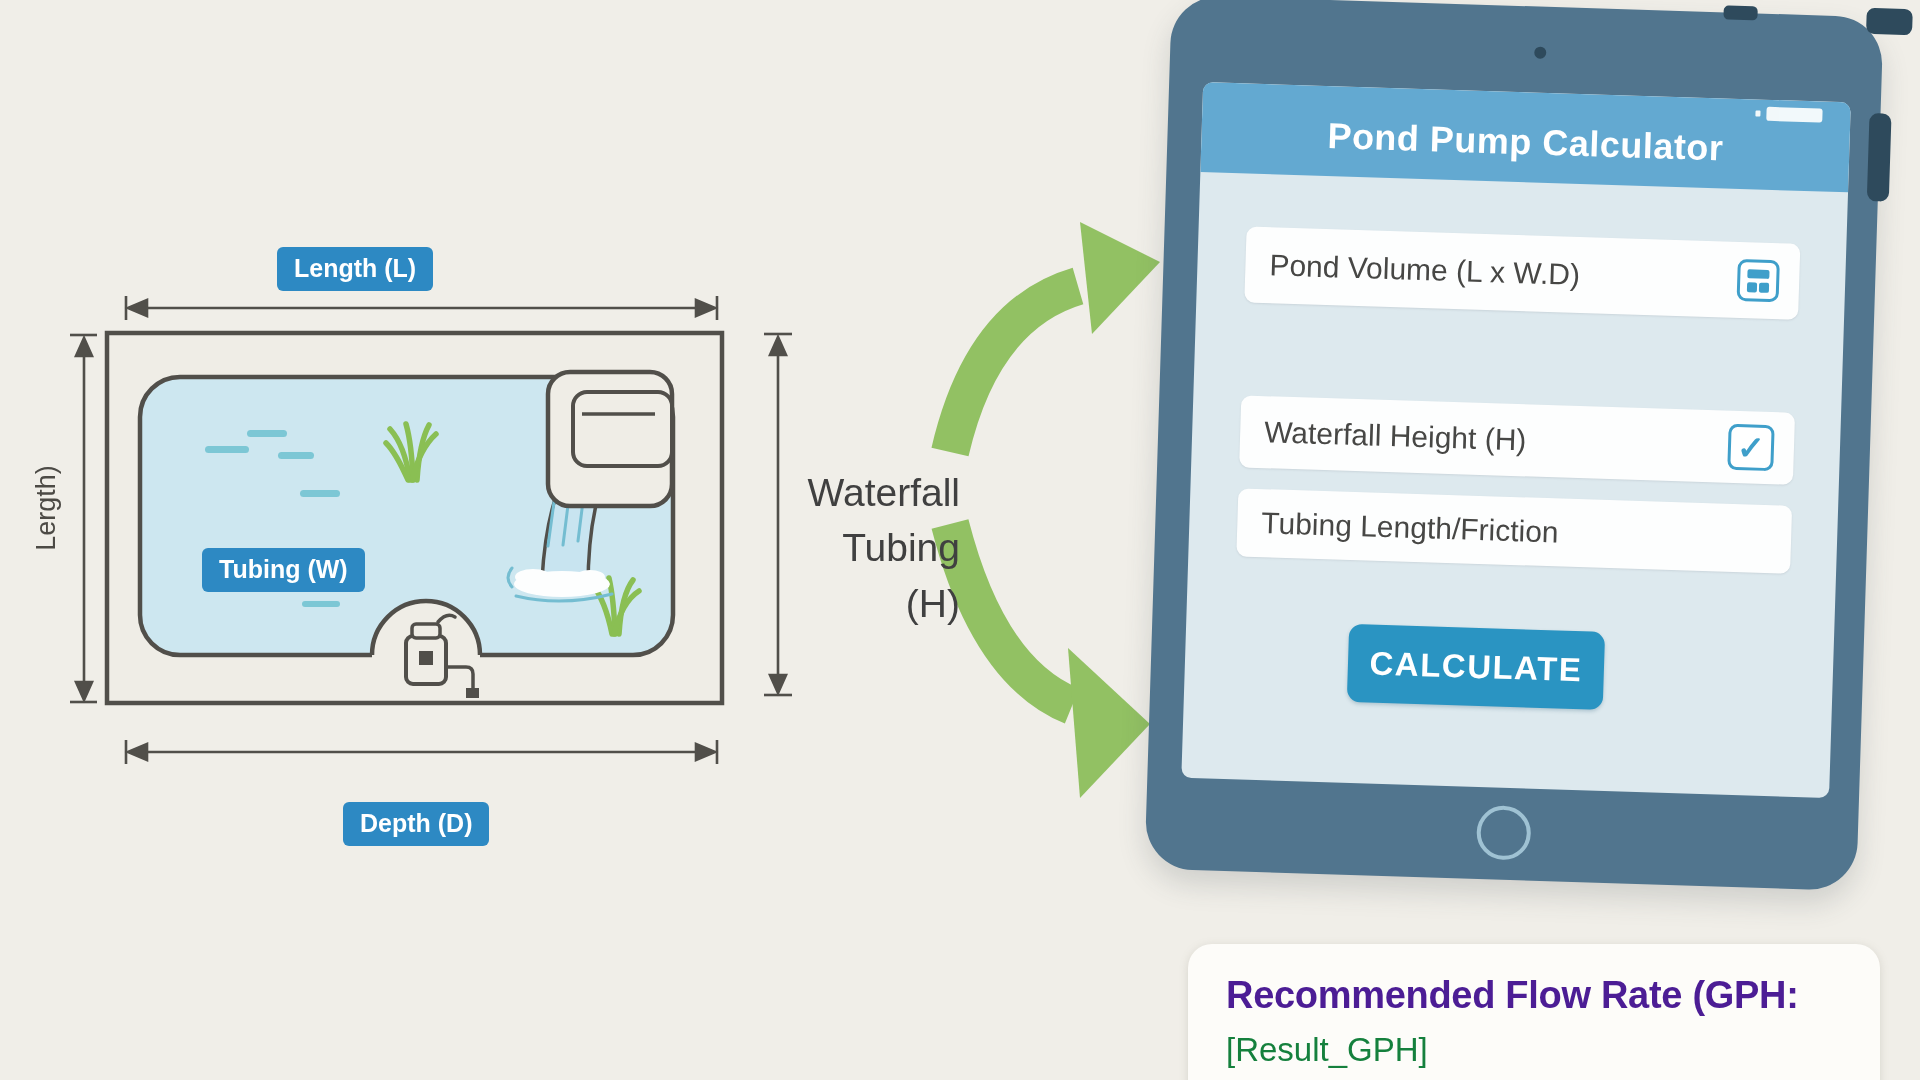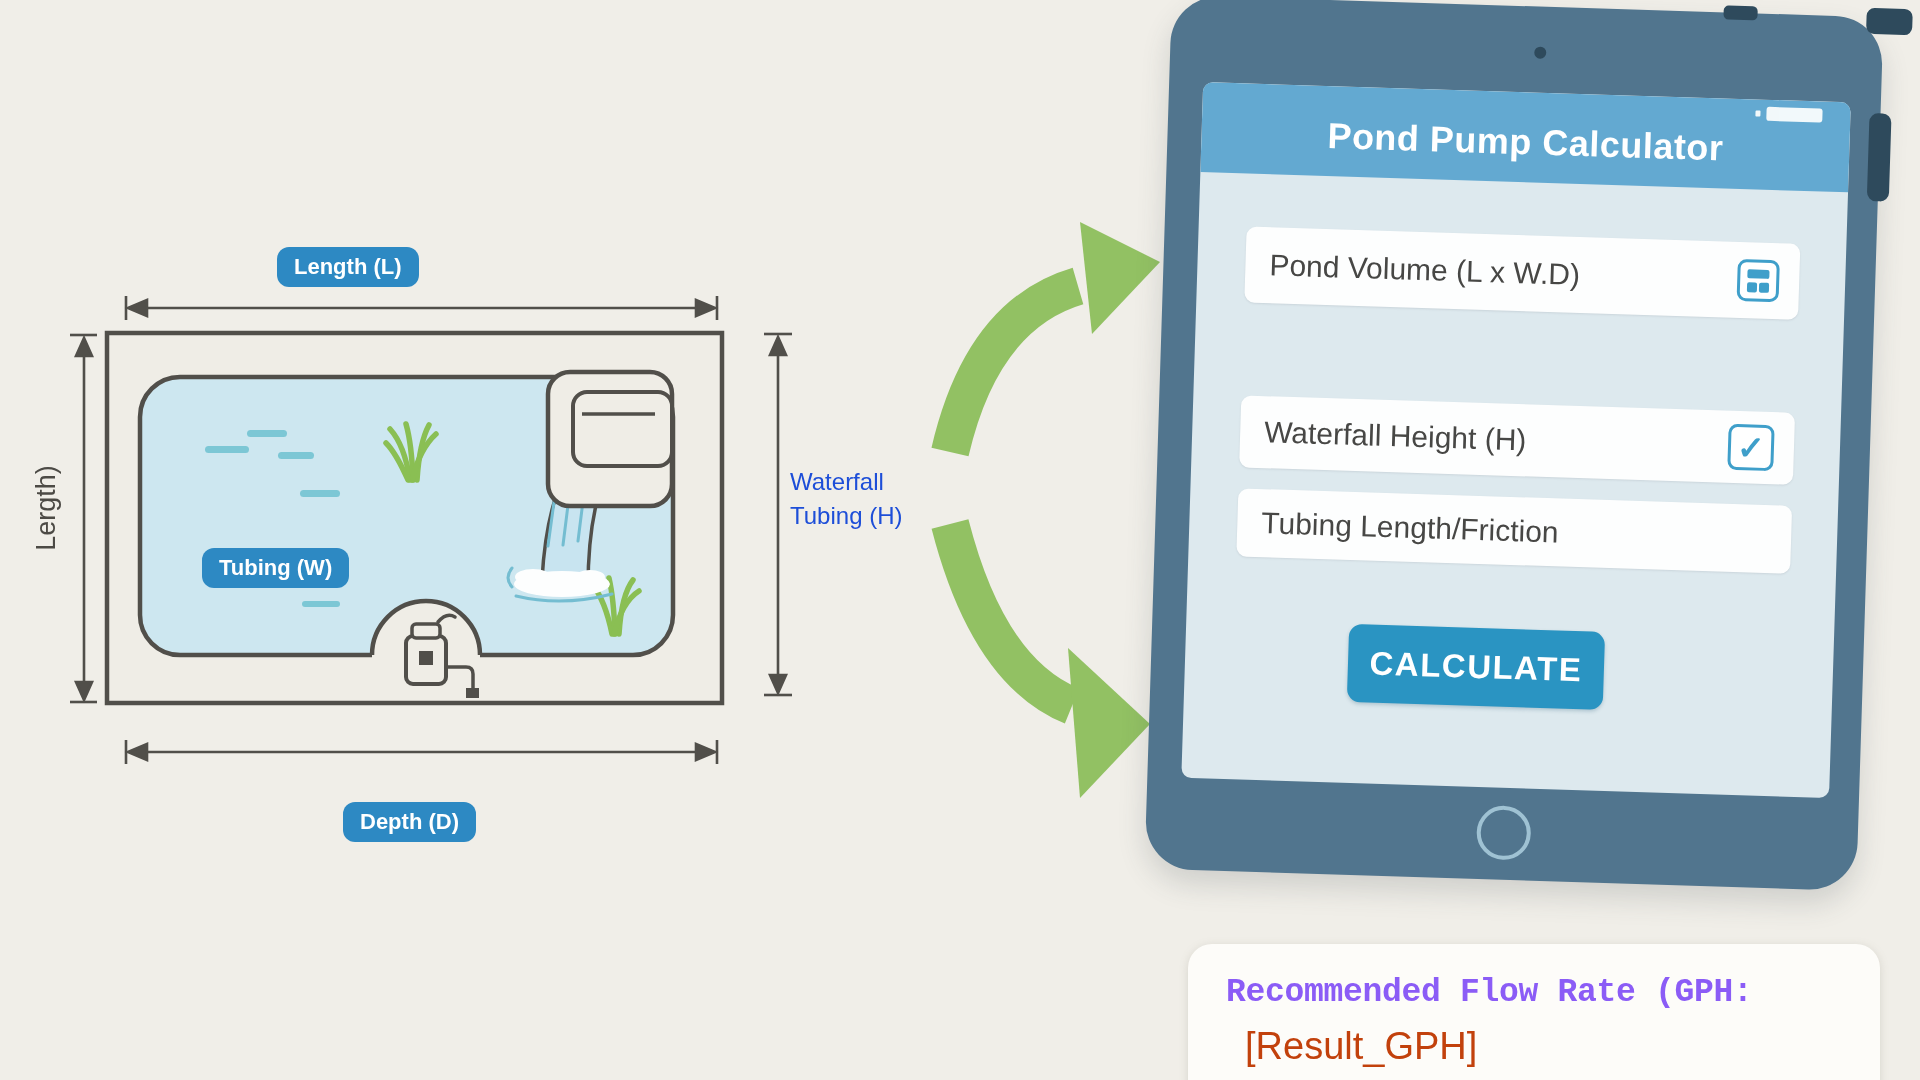--- a/index.html
+++ b/index.html
@@ -10,33 +10,33 @@
     font-family:"Liberation Sans", sans-serif;
   }
   .layer { position:absolute; left:0; top:0; }
 
   
   .dim-label {
     position:absolute;
     background:#2d89c3;
     color:#ffffff;
     font-weight:bold;
-    font-size:22px;
+    font-size:25px;
     padding:8px 17px;
-    border-radius:12px;
+    border-radius:6px;
     white-space:nowrap;
     line-height:1.1;
   }
   .label-length { left:277px; top:247px; }
   .label-width  { left:202px; top:548px; }
   .label-depth  { left:343px; top:768px;margin-top:34px; }
   .waterfall-text {
     position:absolute; left:790px; top:465px; width:170px;
-    color:#1d4ed8; font-size:24px; font-weight:500;
-    text-align:left; line-height:1.42;
+    color:#404040; font-size:39px; font-weight:500;
+    text-align:right; line-height:1.42;
   }
   .side-label {
     position:absolute; left:46px; top:508px;
     transform:translate(-50%,-50%) rotate(-90deg);
     color:#4c4a45; font-size:27px; font-weight:500; white-space:nowrap;
   }
 
   
   .tablet {
     position:absolute; left:1158px; top:6px; width:712px; height:874px;
@@ -105,22 +105,22 @@
     cursor:pointer;
   }
 
   
   .result-card {
     position:absolute; left:1188px; top:944px; width:692px; height:170px;
     background:#fdfcf9; border-radius:24px;
     box-shadow:0 2px 8px rgba(140,135,120,0.25);
     padding:30px 0 0 38px;
   }
-  .result-title { color:#8b5cf6; font-size:33px; font-weight:bold; letter-spacing:-0.3px;font-family:Liberation Mono, monospace; }
-  .result-value { color:#c2410c; font-size:38px; font-weight:500; margin-top:14px;margin-left:19px; }
+  .result-title { color:#4c1d95; font-size:38px; font-weight:bold; letter-spacing:-0.3px; }
+  .result-value { color:#15803d; font-size:33px; font-weight:500; margin-top:14px; }
 </style>
 </head>
 <body>
 
 <svg class="layer" width="1920" height="1080" viewBox="0 0 1920 1080">
 
   <g>
 
     <rect x="107" y="333" width="615" height="370" fill="#efede6" stroke="#514f4a" stroke-width="4.5"></rect>
 

